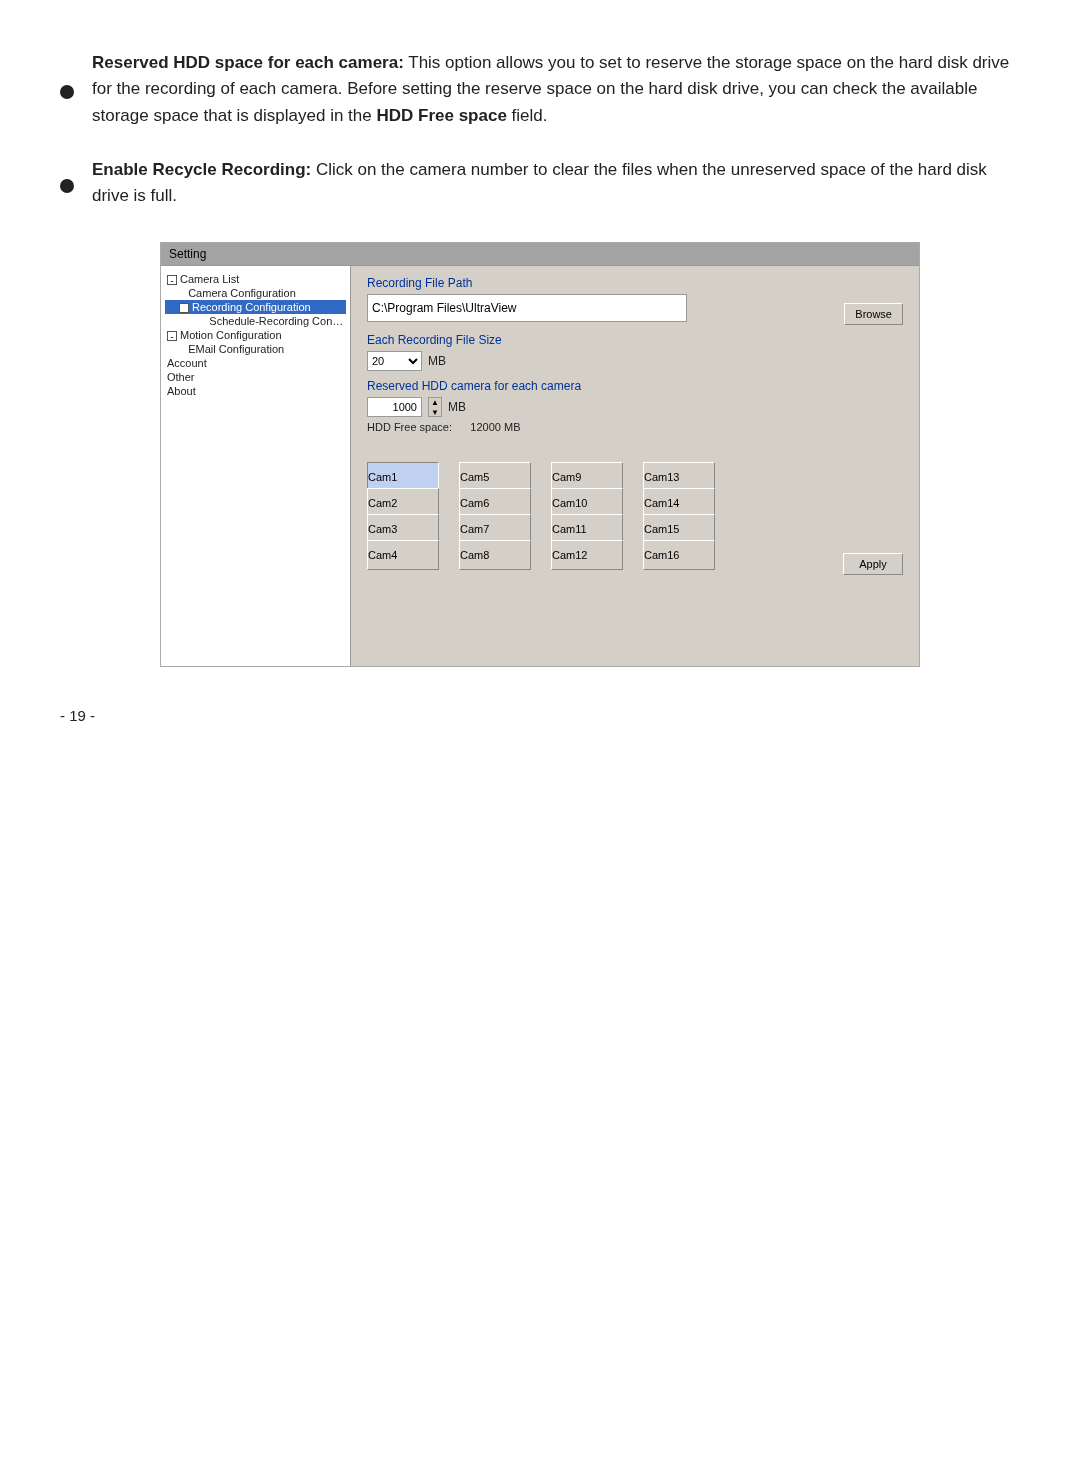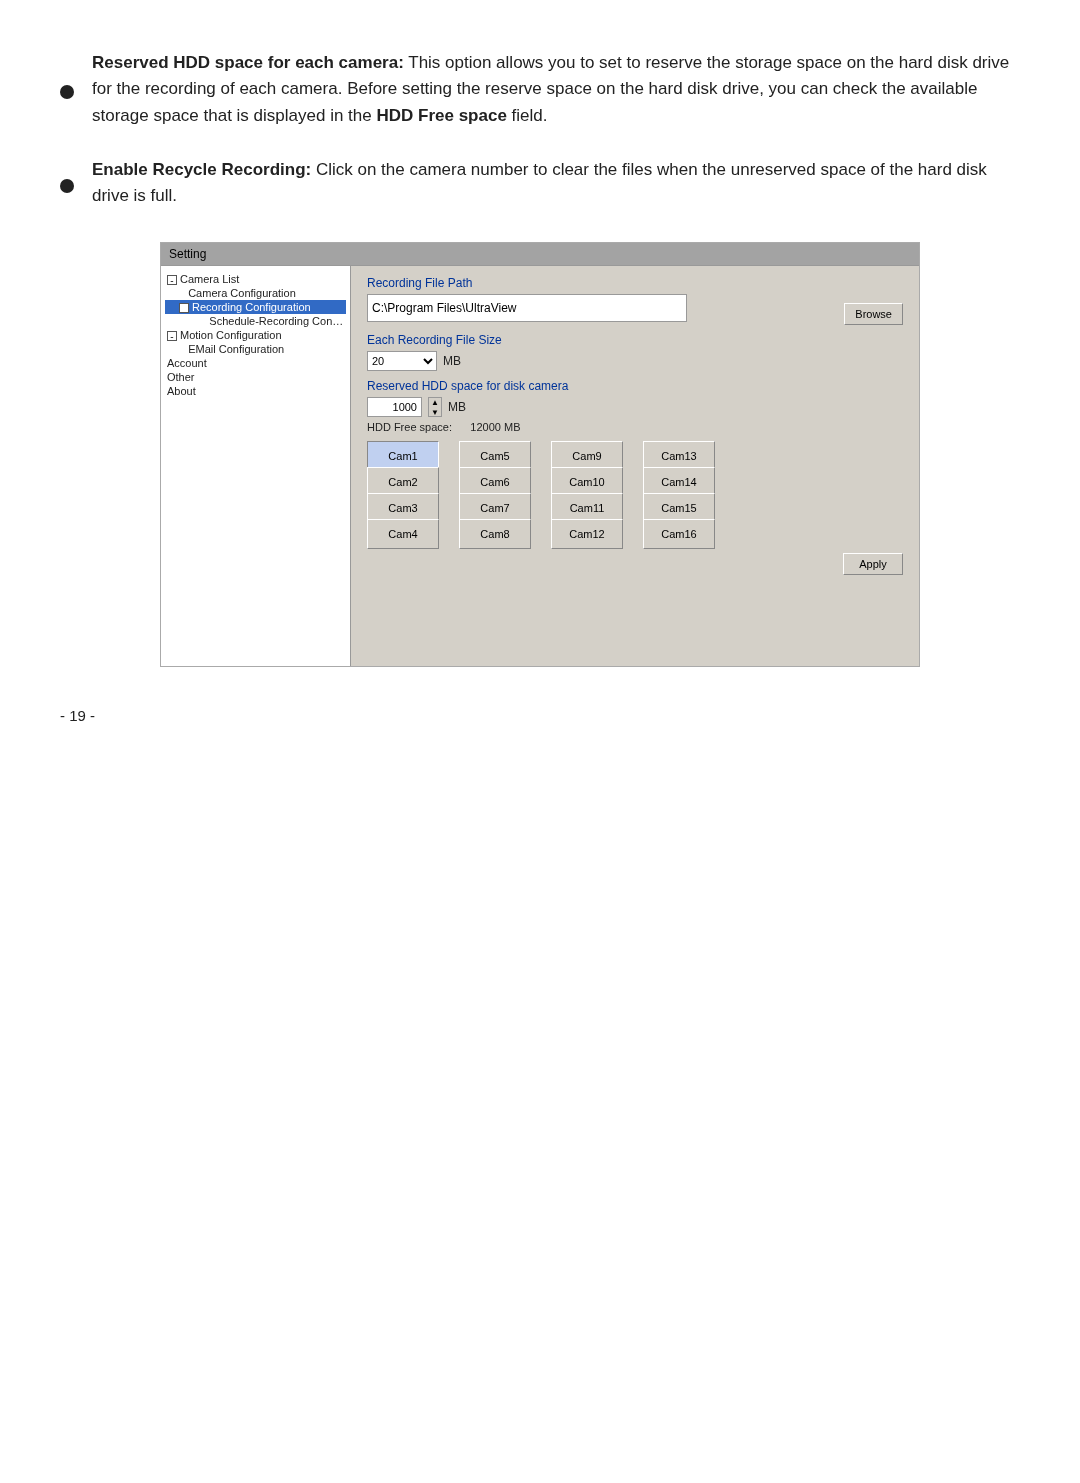--- a/index.html
+++ b/index.html
@@ -135,21 +135,21 @@
     .row-clear { clear: both; }
 
     .field-row {
       display: flex;
       align-items: center;
       gap: 6px;
       margin-bottom: 4px;
     }
 
     .dropdown-select {
-      width: 70px;
+      width: 55px;
       height: 20px;
       font-size: 11px;
       border: 1px solid #999;
       background: #fff;
     }
 
     .spinner-input {
       width: 55px;
       height: 20px;
       border: 1px solid #999;
@@ -193,21 +193,22 @@
     }
 
     .cam-btn {
       height: 30px;
       background: #d4d0c8;
       border: 1px solid #888;
       border-top-color: #fff;
       border-left-color: #fff;
       font-size: 11px;
       cursor: pointer;
-      text-align: center;
+      text-align: left;
+      margin-top: 21px;
     }
     .cam-btn.active {
       background: #c0d0f0;
       border-top-color: #888;
       border-left-color: #888;
       border-bottom-color: #fff;
       border-right-color: #fff;
     }
 
     .apply-row {
@@ -294,21 +295,21 @@
       <div class="section-label" style="margin-top:8px;">Each Recording File Size</div>
       <div class="field-row">
         <select class="dropdown-select">
           <option>20</option>
           <option>40</option>
           <option>60</option>
         </select>
         <span>MB</span>
       </div>
 
-      <div class="section-label" style="margin-top:8px;">Reserved HDD space for disk camera</div>
+      <div class="section-label" style="margin-top:8px;">Reserved HDD camera for each camera</div>
       <div class="field-row">
         <input class="spinner-input" type="text" value="1000" style="">
         <div class="spinner-arrows">
           <button class="spinner-arrow">▲</button>
           <button class="spinner-arrow">▼</button>
         </div>
         <span>MB</span>
       </div>
 
       <div class="hdd-free-row">

